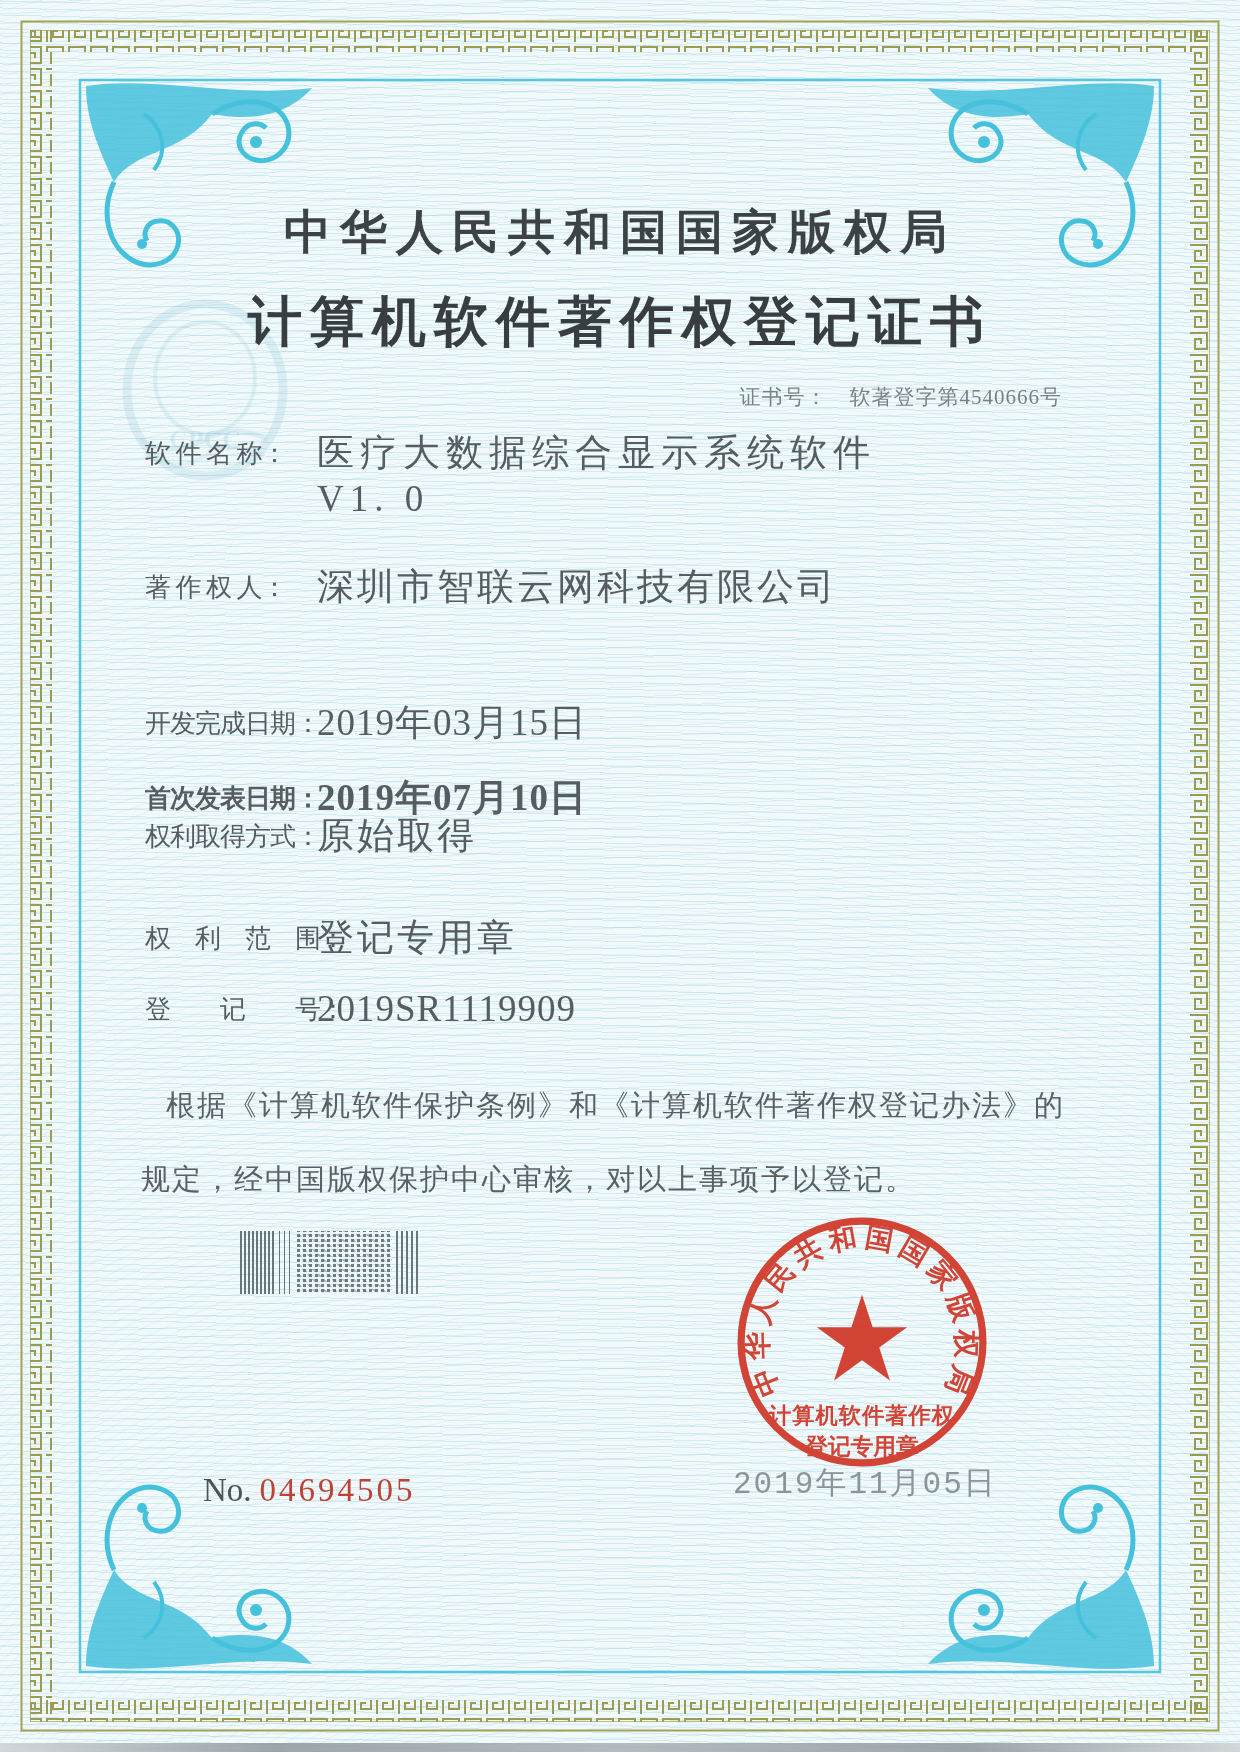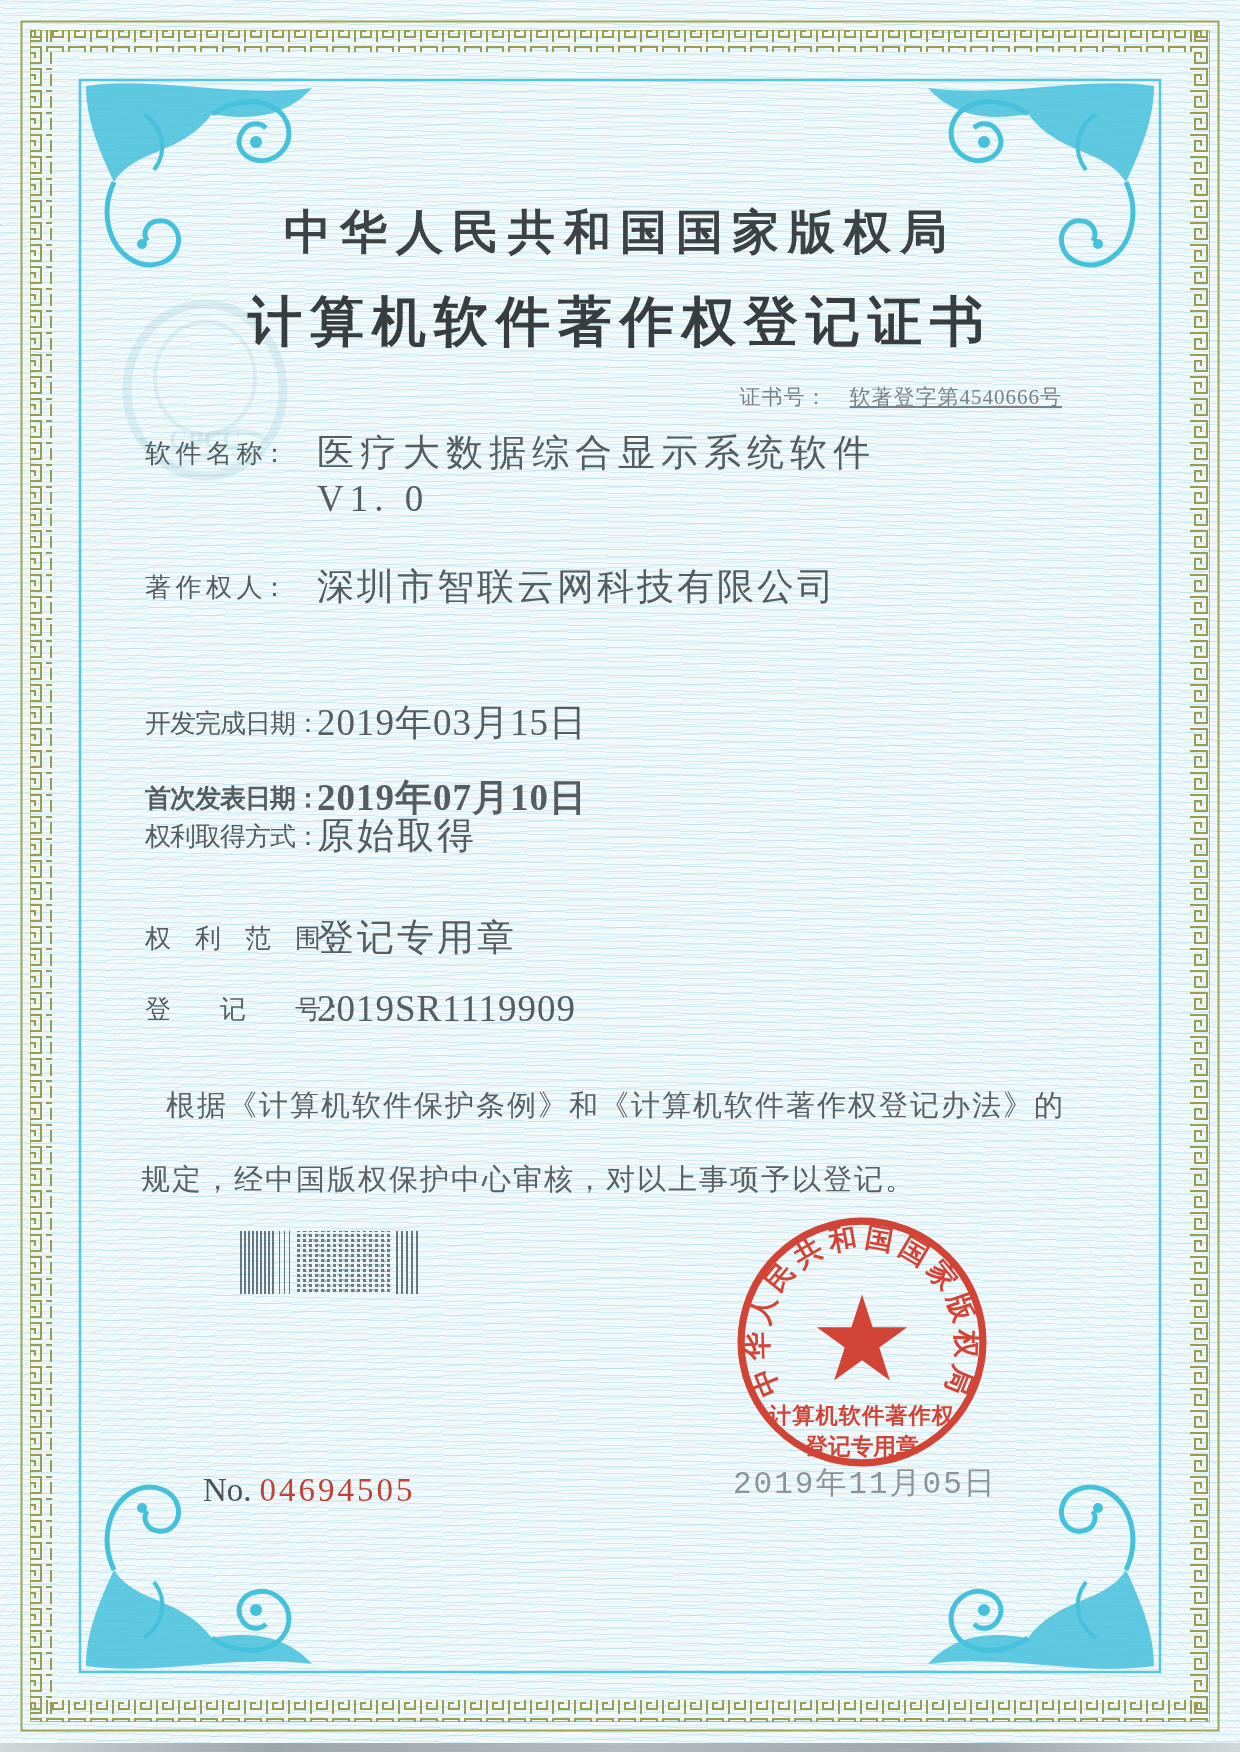--- a/index.html
+++ b/index.html
@@ -21,21 +21,21 @@
     position:absolute;left:0;right:0;top:201px;text-align:center;
     font-size:47px;font-weight:bold;letter-spacing:9px;color:#3d4245;
   }
   .cert-title{
     position:absolute;left:0;right:0;top:286px;text-align:center;
     font-size:54px;font-weight:bold;letter-spacing:8px;color:#383d40;
   }
   .cert-no{
     position:absolute;top:383px;right:178px;font-size:21px;color:#7a8185;letter-spacing:1px;
   }
-  .cert-no .gap{margin-left:22px;text-decoration:underline;}
+  .cert-no .gap{margin-left:22px;}
   .frow{position:absolute;left:145px;display:flex;align-items:flex-start;color:#565d61;}
   .flabel{width:172px;flex:0 0 172px;font-size:26px;letter-spacing:-1px;white-space:nowrap;}
   .fvalue{font-size:37px;letter-spacing:3px;line-height:46px;margin-top:-6px;white-space:nowrap;}
   .fvalue.wide{letter-spacing:6px;}
   .fvalue.num{letter-spacing:1px;}
   .row-name{top:436px;}
   .row-owner{top:570px;}
   .row-dev{top:706px;}
   .row-pub{top:781px;font-weight:bold;}
   .row-acq{top:819px;}

